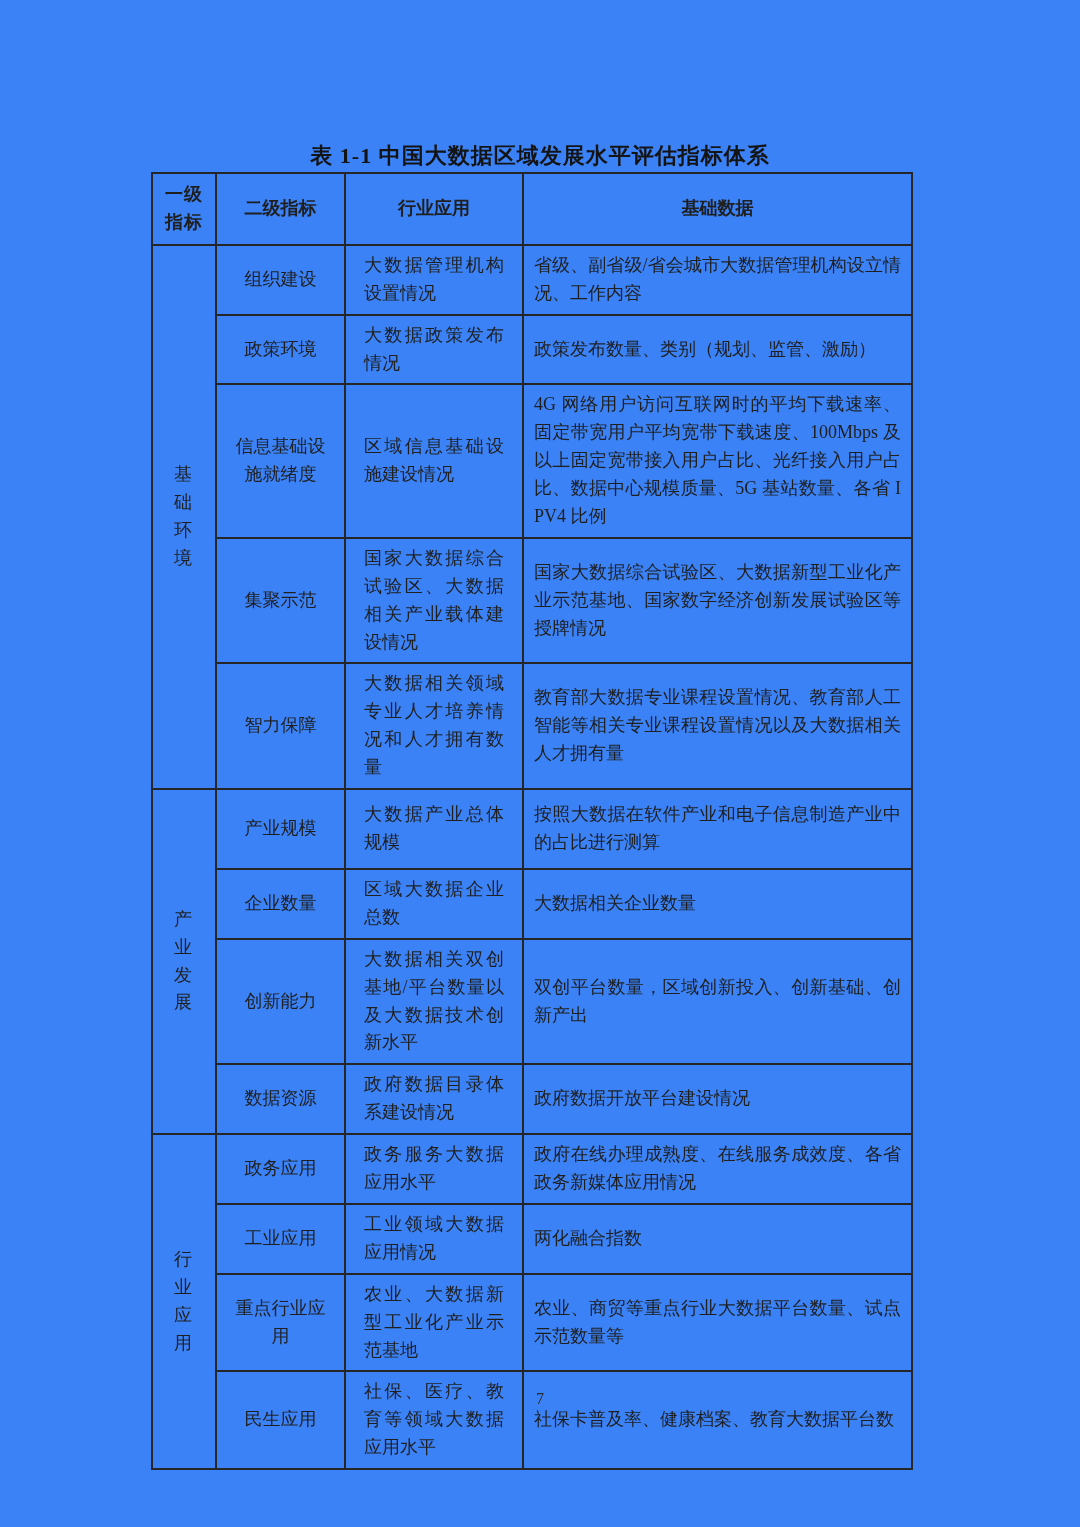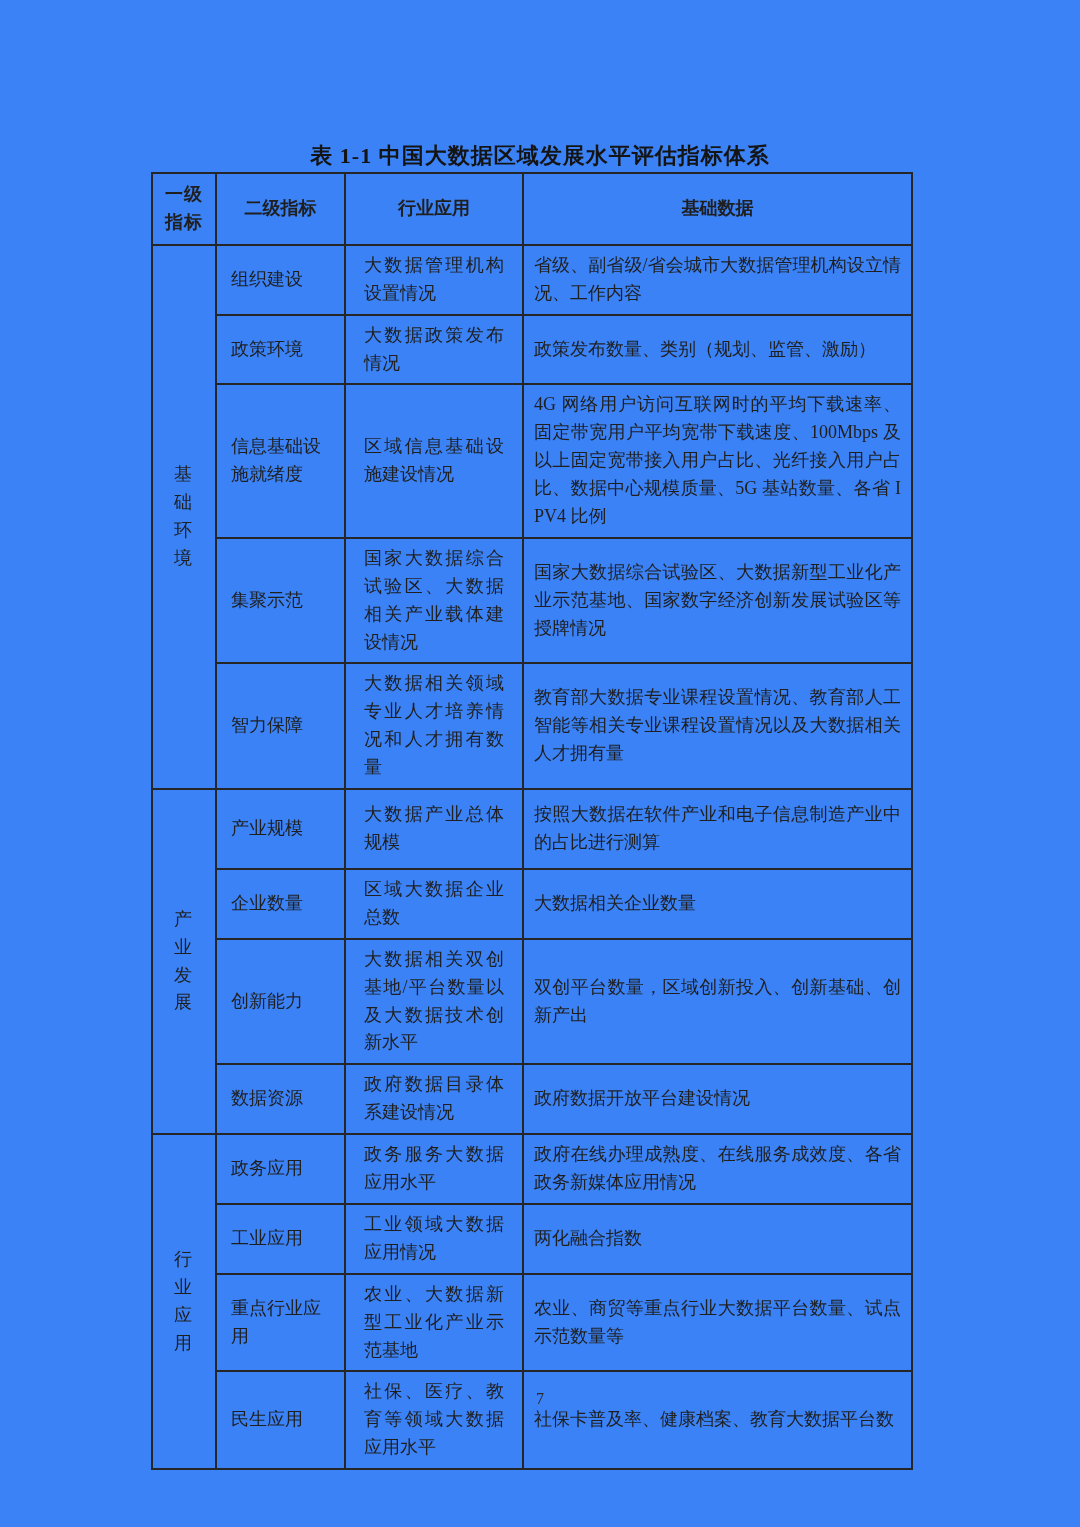--- a/index.html
+++ b/index.html
@@ -51,20 +51,21 @@
     padding: 21px 6px;
   }
   .c1 {
     width: 64px;
     text-align: center;
     padding: 0 12px;
     letter-spacing: 2px;
   }
   .c2 {
     width: 129px;
+    text-align: center;
     padding: 0 14px;
   }
   .c3 {
     width: 178px;
     text-align: justify;
     padding: 6px 18px;
   }
   .c4 {
     width: 389px;
     text-align: justify;

